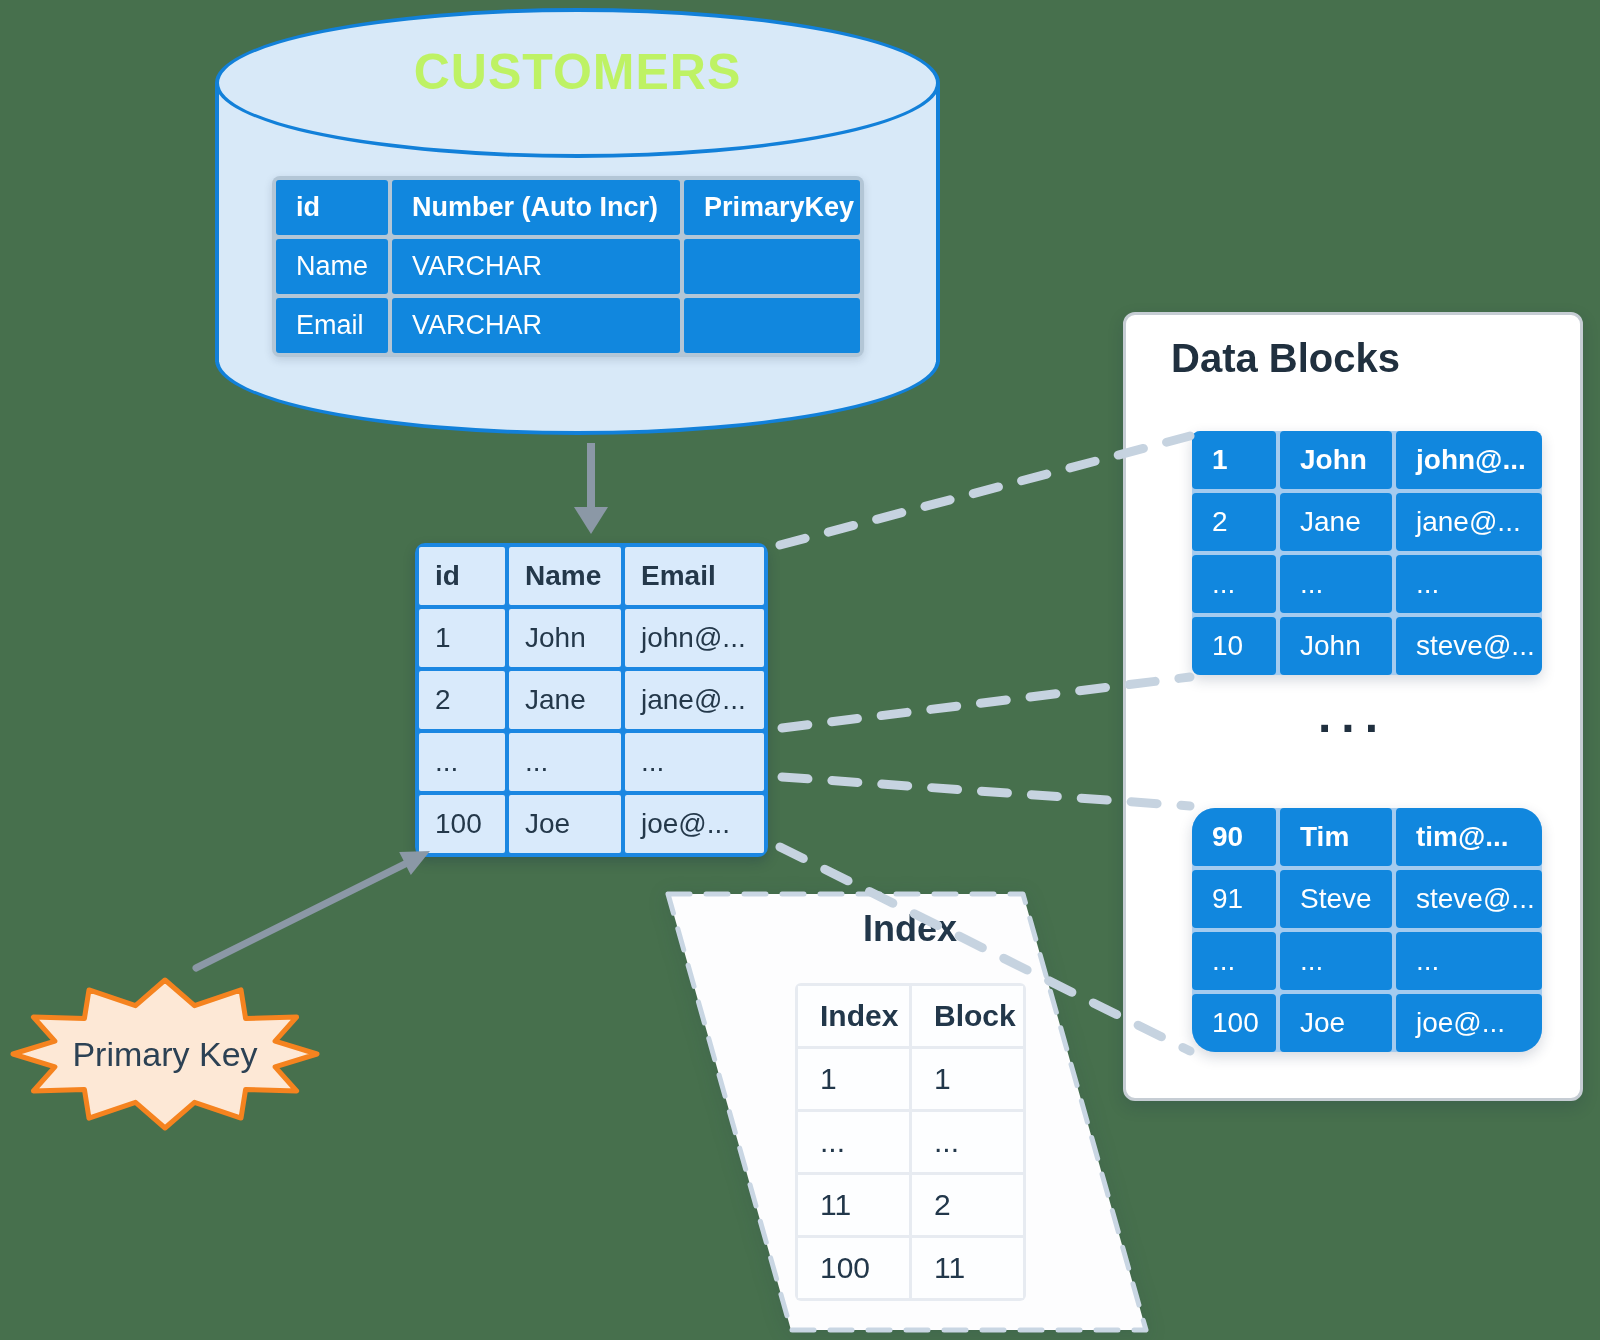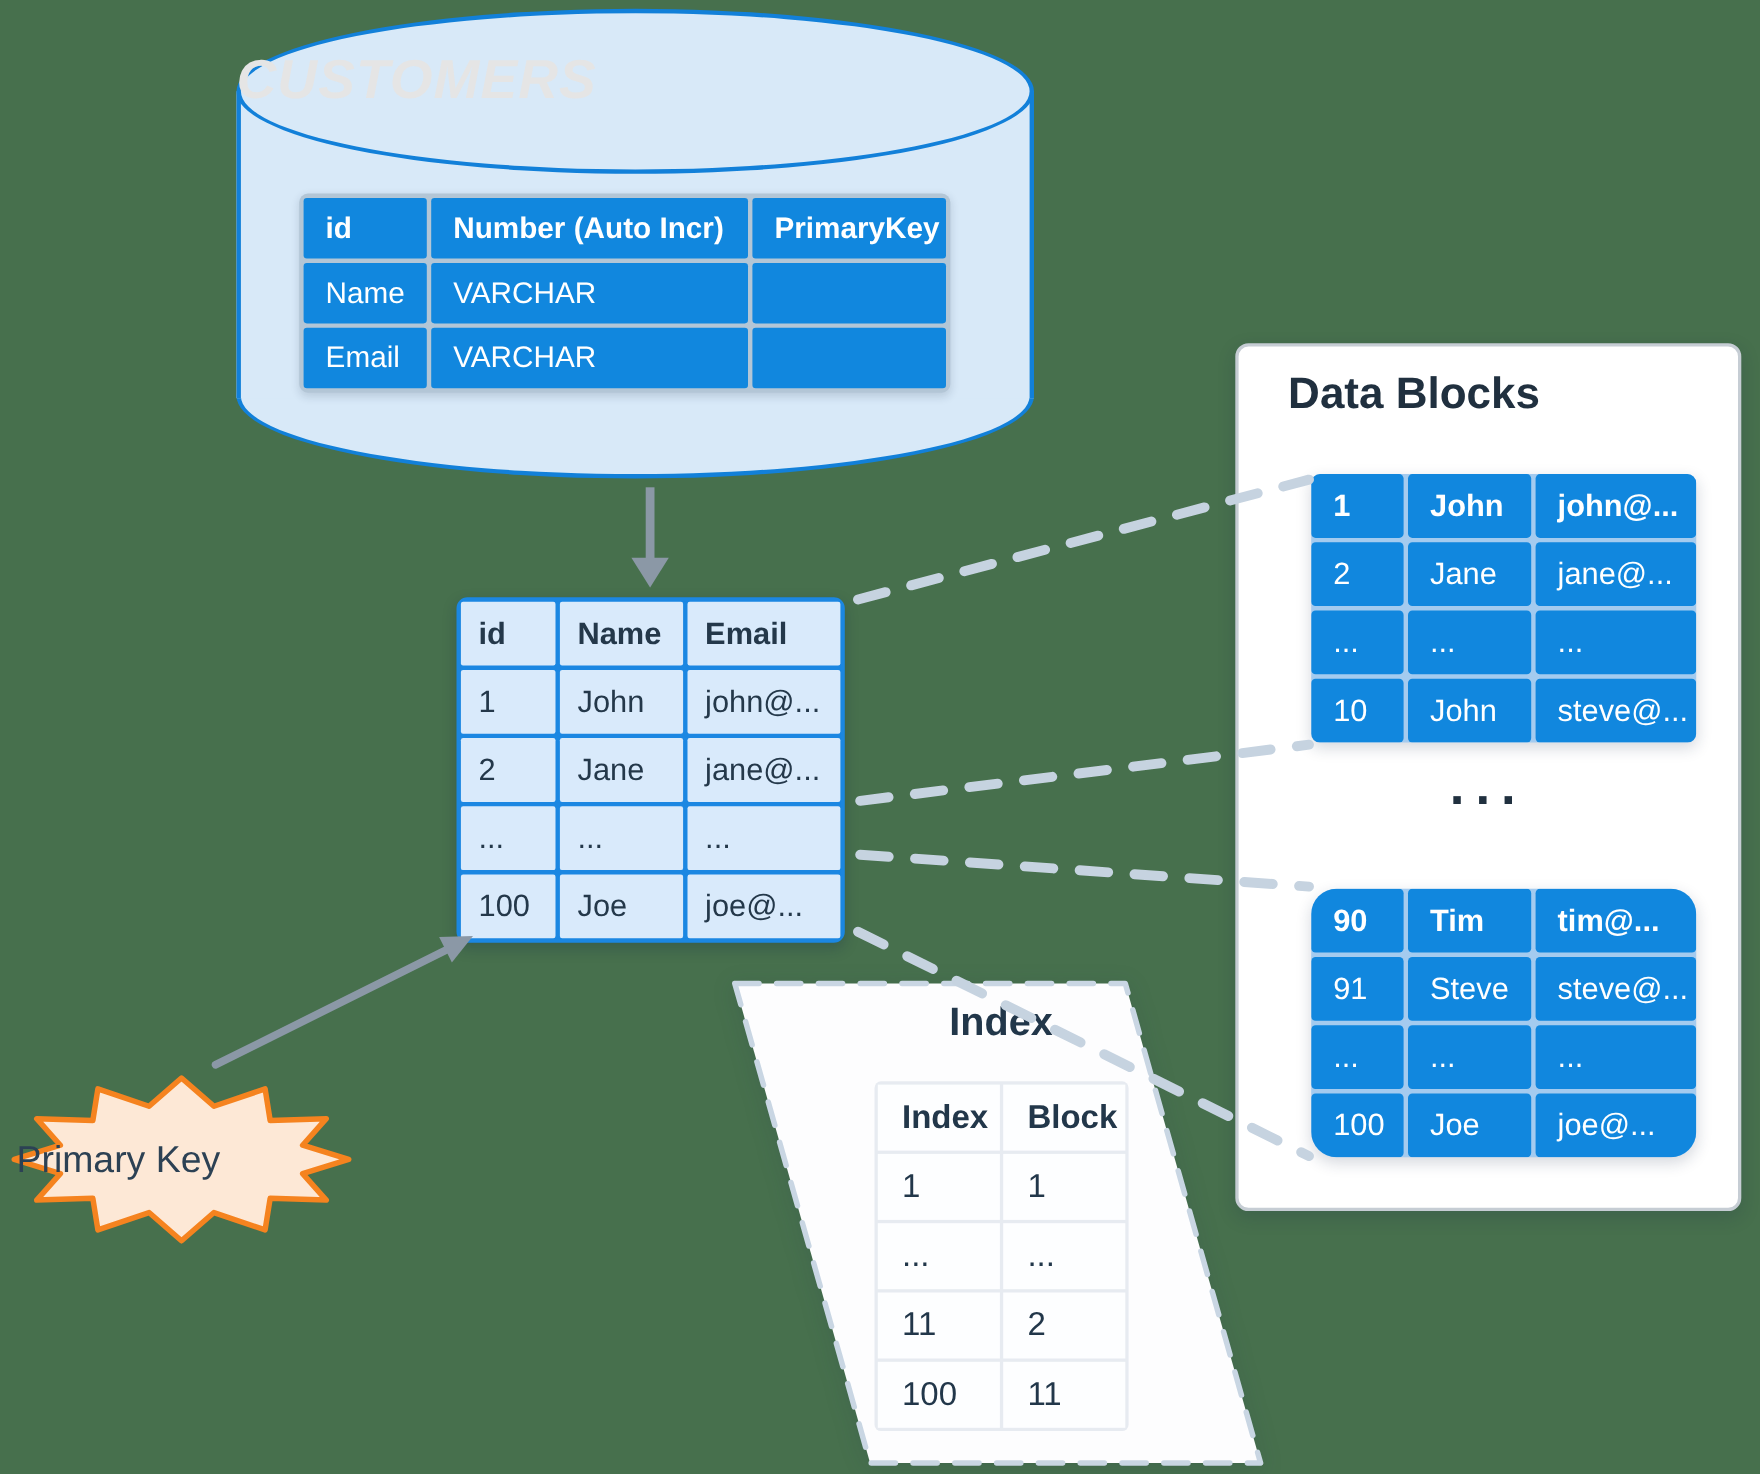--- a/index.html
+++ b/index.html
@@ -18,22 +18,22 @@
   .cyl-body {
     position:absolute; left:215px; top:83px; width:725px; height:279px;
     background:#d8e9f8; border-left:4px solid #1280d9; border-right:4px solid #1280d9;
   }
   .cyl-top {
     position:absolute; left:215px; top:8px; width:725px; height:150px;
     border-radius:50%; background:#d8e9f8; border:4px solid #1280d9;
   }
   .customers-title {
     position:absolute; left:215px; top:42px; width:725px; height:60px;
-    text-align:left; line-height:60px;
-    font-size:50px; font-weight:700; letter-spacing:1px; color:#e5e5e5;font-style:italic;
+    text-align:center; line-height:60px;
+    font-size:50px; font-weight:700; letter-spacing:1px; color:#bef264;
   }
 
   
   .tbl { position:absolute; display:grid; }
   .cell { display:flex; align-items:center; white-space:nowrap; }
   .bold { font-weight:700; }
 
   
   .schema {
     left:272px; top:176px;
@@ -88,21 +88,21 @@
     left:795px; top:983px;
     grid-template-columns:111px 111px; grid-auto-rows:60px;
     gap:3px; padding:3px; background:#e7ebf1; border-radius:6px;
   }
   .index-table .cell { background:#fdfeff; color:#22374a; font-size:30px; padding-left:22px; }
 
   
   .pk-svg { position:absolute; left:5px; top:976px; width:320px; height:156px; }
   .pk-label {
     position:absolute; left:15px; top:1032px; width:300px; height:44px;
-    text-align:left; line-height:44px; font-size:34px; color:#2c4154;
+    text-align:center; line-height:44px; font-size:34px; color:#2c4154;
   }
 
   
   .overlay { position:absolute; left:0; top:0; width:1600px; height:1340px; pointer-events:none; }
 </style>
 </head>
 <body>
 
 <div id="stage">
 

